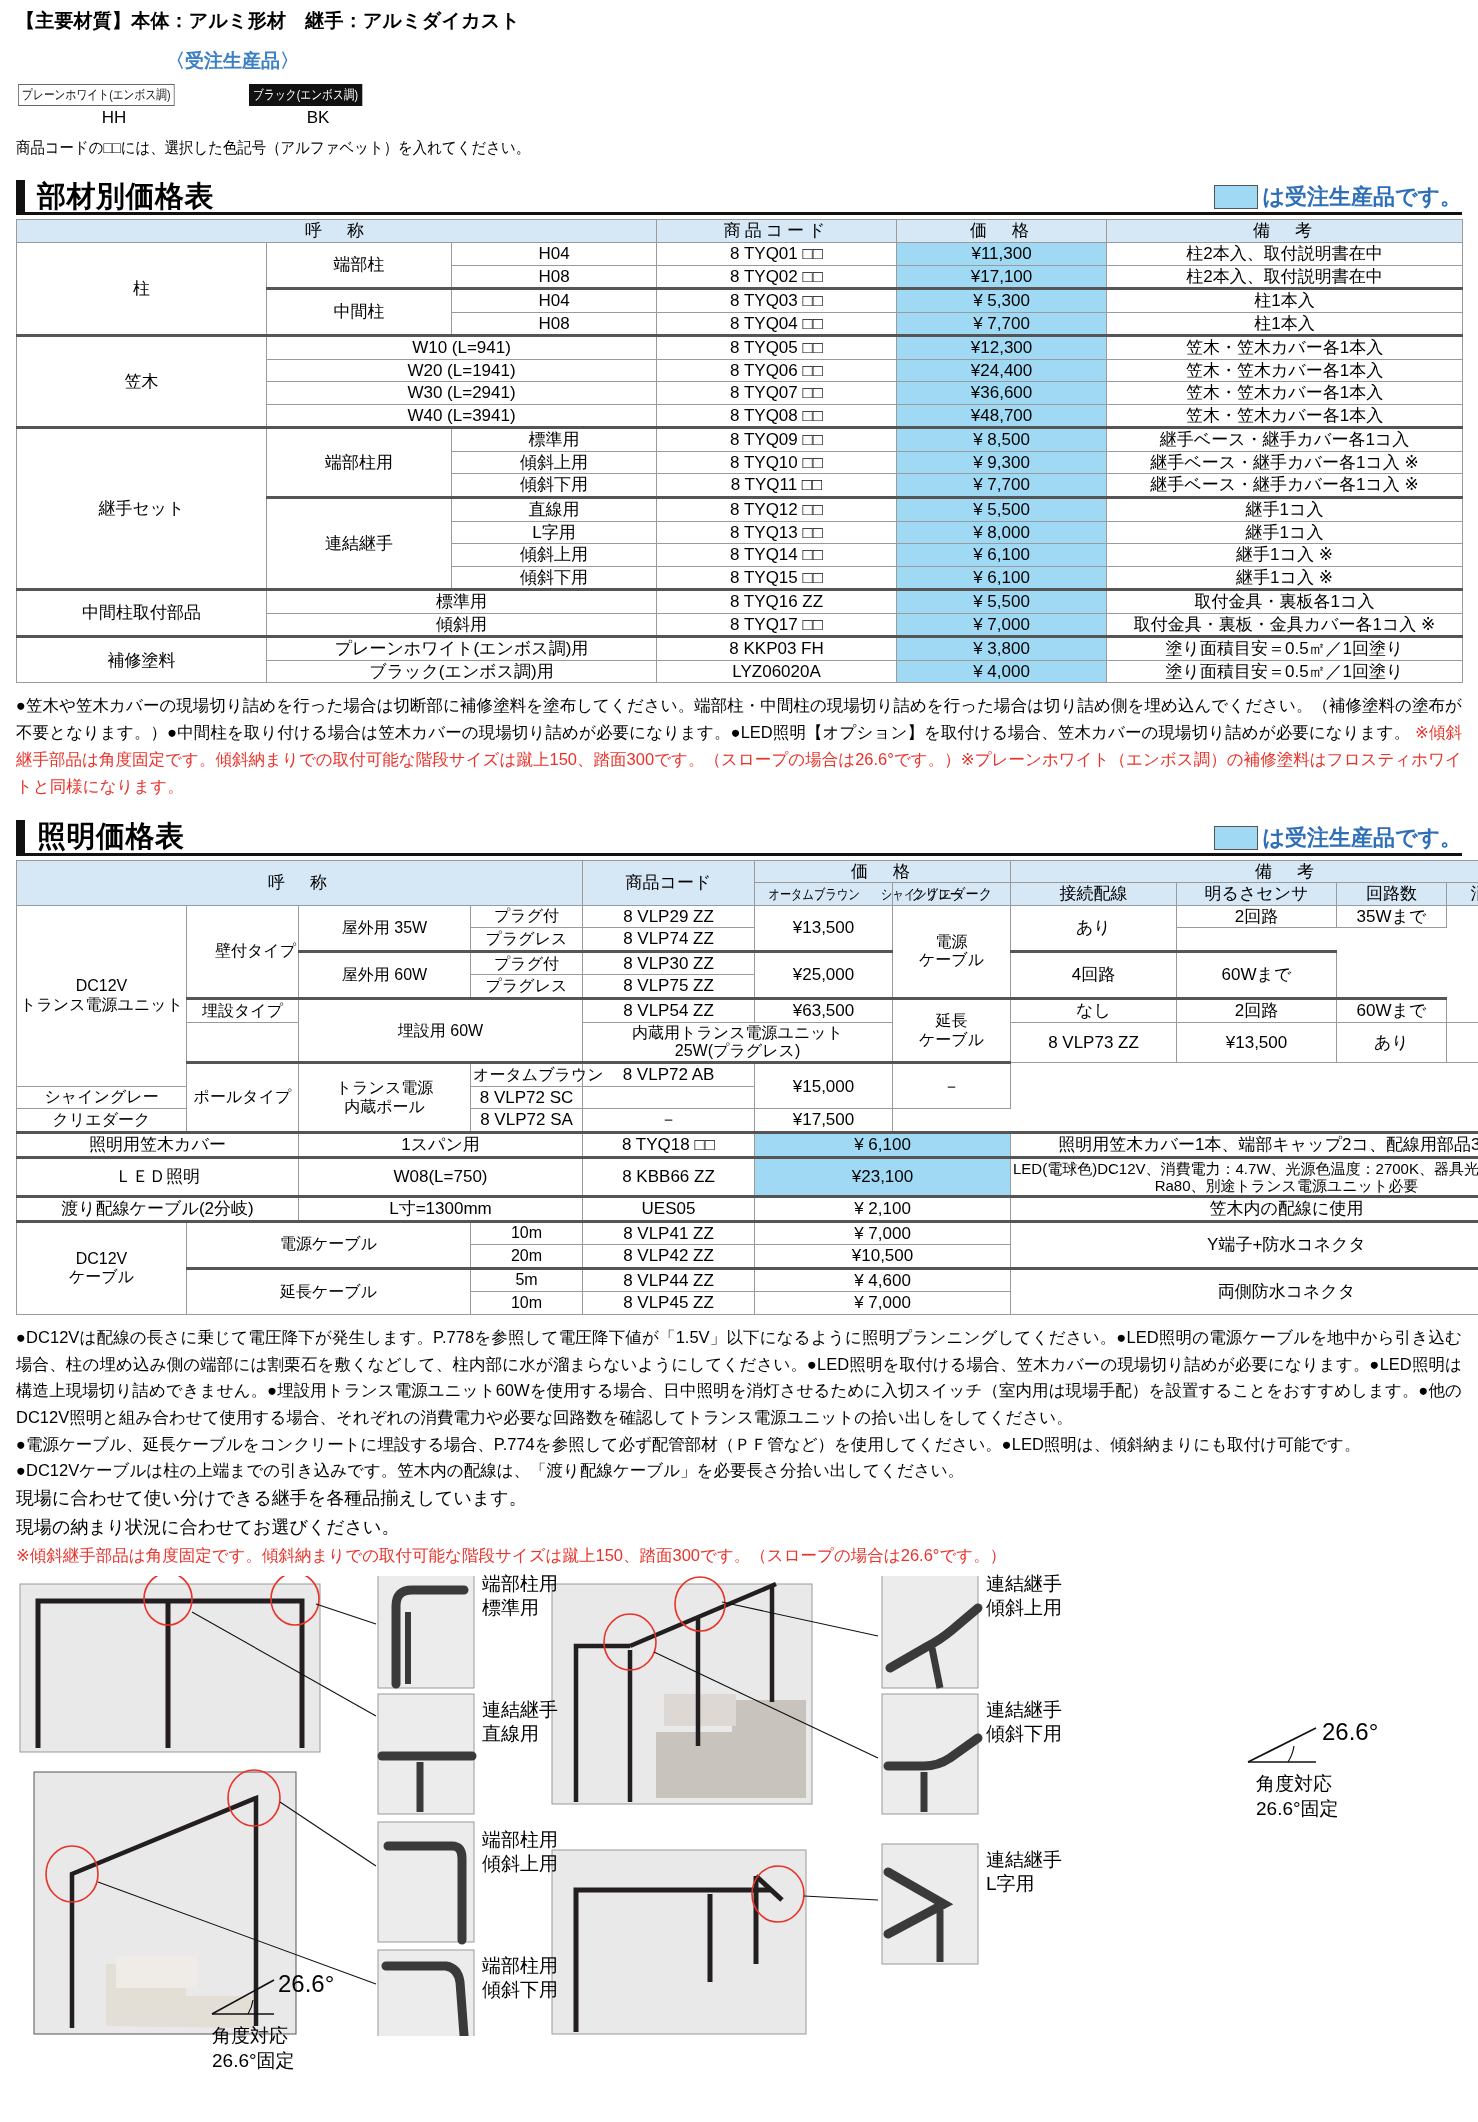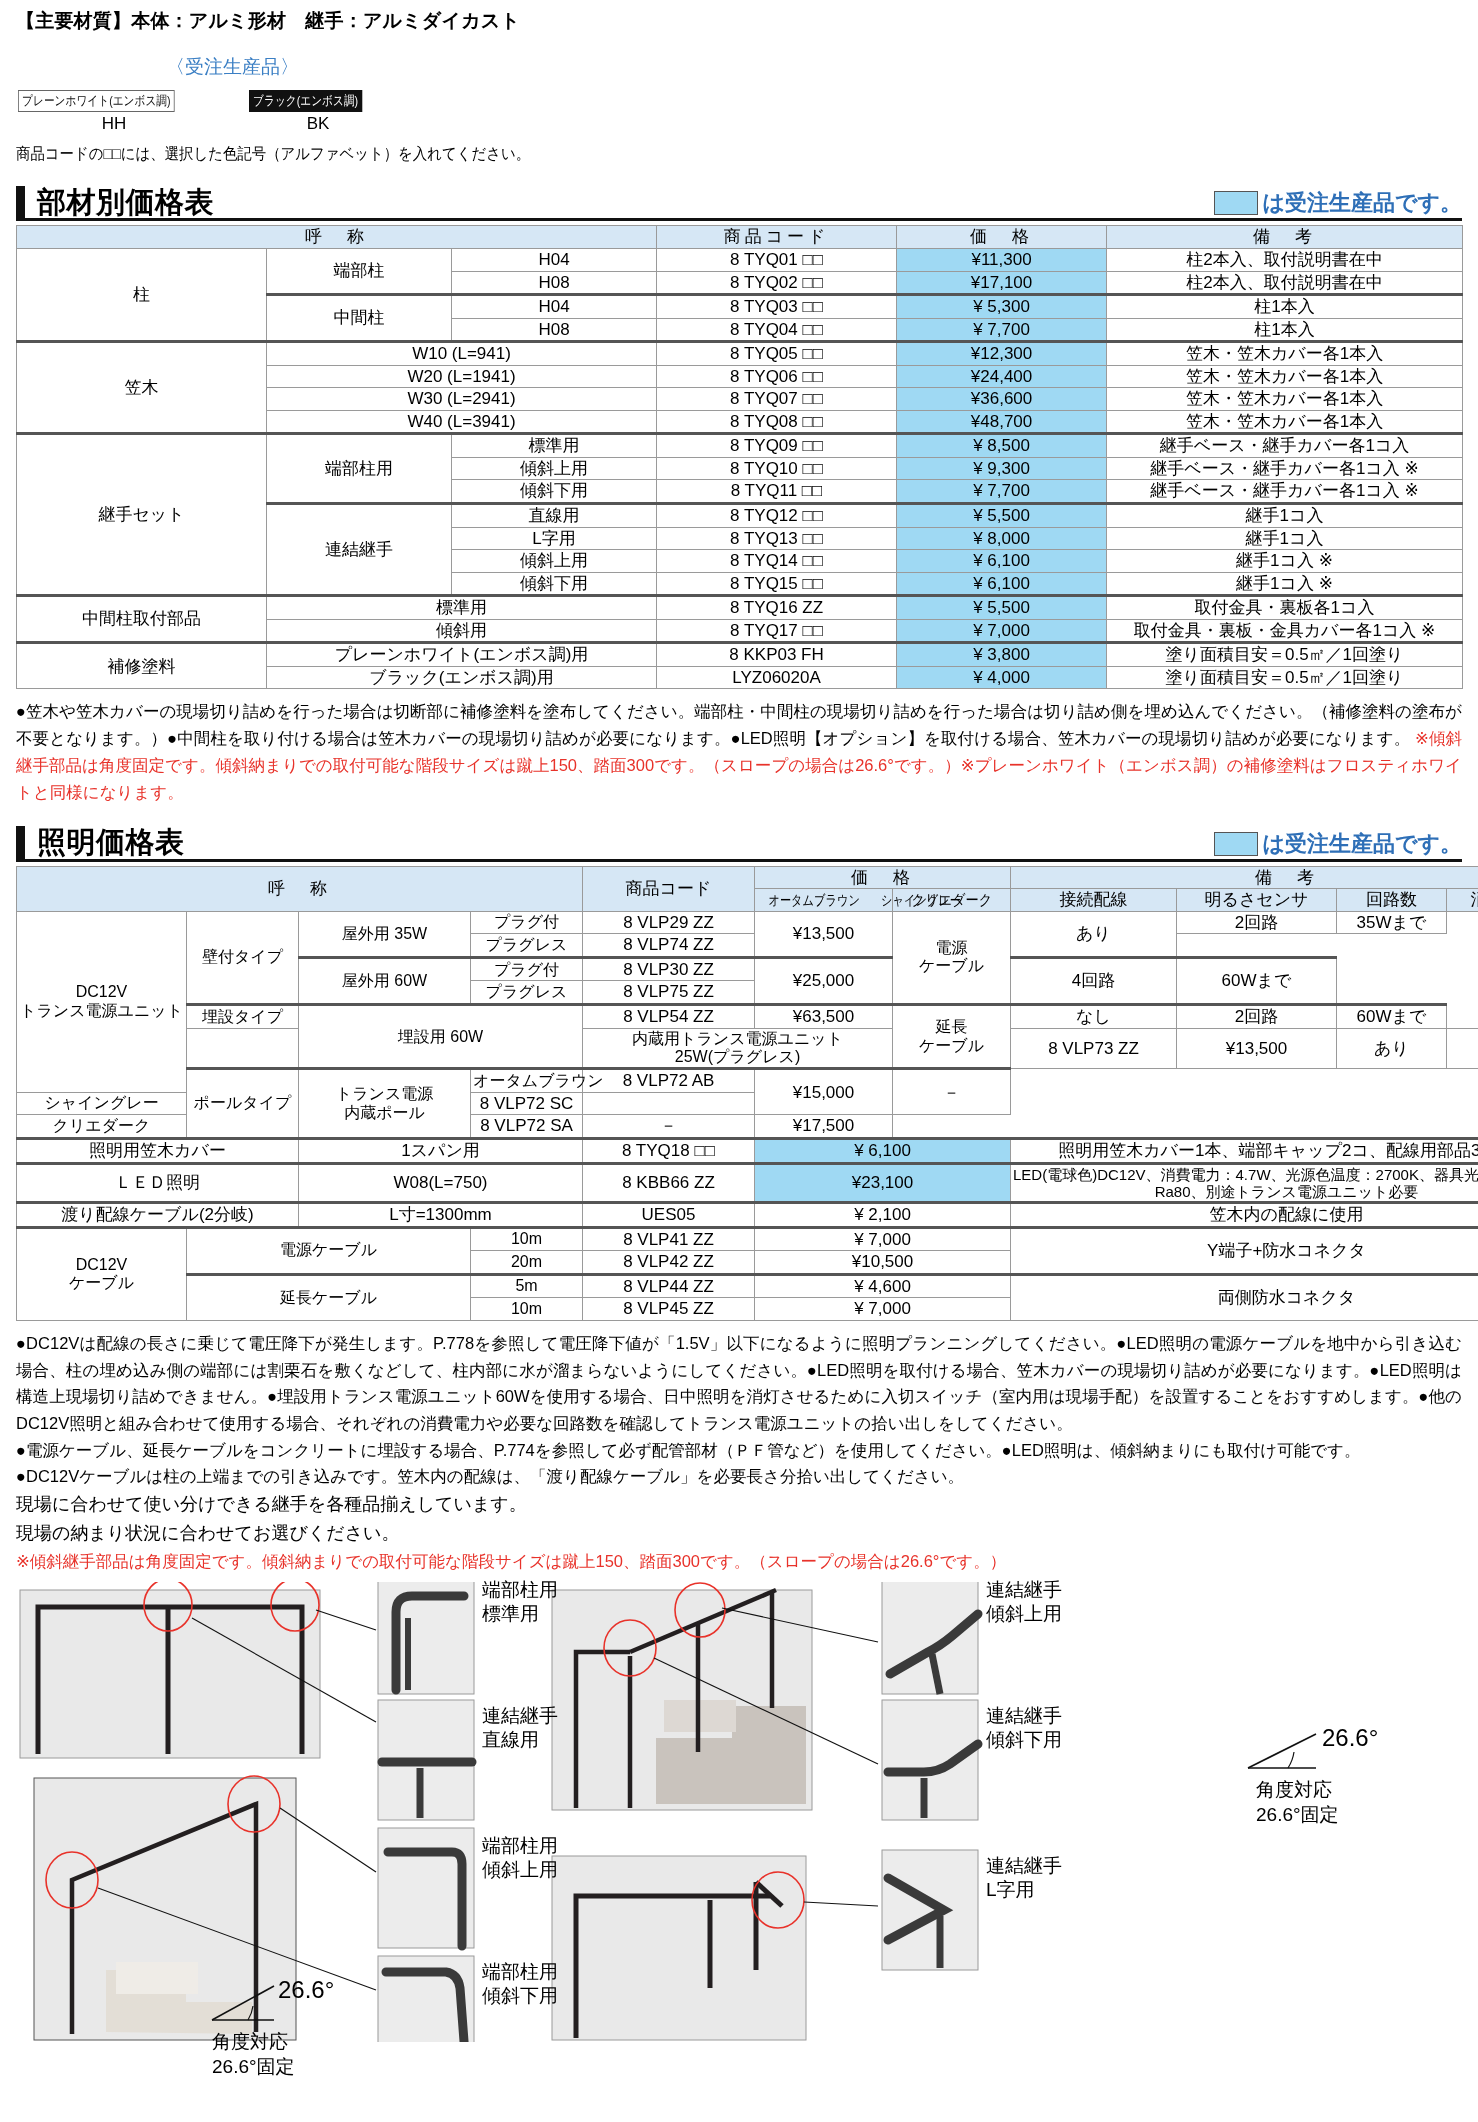--- a/index.html
+++ b/index.html
@@ -10,21 +10,21 @@
     background: #ffffff;
     font-family: "Liberation Sans", "DejaVu Sans", sans-serif;
     color: #000;
     position: relative;
     overflow: hidden;
   }
   .page { position: relative; width: 1478px; height: 2122px; padding: 0 16px; }
 
   
   .material-line { font-size: 19px; font-weight: bold; padding-top: 8px; letter-spacing:.2px;}
-  .made-to-order { font-size: 19px; color:#3b7fc4; margin-left: 150px; margin-top:20px;}
+  .made-to-order { font-size: 19px; color:#3b7fc4; margin-left: 150px; margin-top:14px;font-weight:bold;}
   .swatch-row { display:flex; gap: 16px; margin-top: 10px; }
   .swatch-item { text-align:center; }
   .swatch-chip {
     font-size: 13px; padding: 1px 4px; border:1px solid #666; display:inline-block;
     white-space:nowrap; transform: scaleX(0.82); transform-origin: left center;
   }
   .swatch-chip.white { background:#fff; color:#111; }
   .swatch-chip.black { background:#111; color:#fff; border-color:#111; }
   .swatch-code { font-size: 17px; margin-top: 2px; }
   .code-note { font-size: 16px; margin-top: 10px; transform: scaleX(0.9); transform-origin:left center; }
@@ -284,21 +284,21 @@
         <th class="hd-sm">回路数</th>
         <th class="hd-sm">消費電力</th>
       </tr>
     </thead>
     <tbody>
           <tr>
             <td rowspan="7" style="font-size: 16px;">
               <div>DC12V</div>
               <div>トランス電源ユニット</div>
             </td>
-            <td rowspan="4" colspan="1" style="font-size: 16px;">壁付タイプ</td>
+            <td rowspan="4" colspan="1" style="font-size: 16px; text-align: right;">壁付タイプ</td>
             <td rowspan="2" colspan="1" style="font-size: 16px;">屋外用 35W</td>
             <td style="font-size: 16px;">プラグ付</td>
             <td>8 VLP29 ZZ</td>
             <td rowspan="2">¥13,500</td>
             <td rowspan="4" style="font-size: 16px;">
               <div>電源</div>
               <div>ケーブル</div>
             </td>
             <td rowspan="2">あり</td>
             <td rowspan="1">2回路</td>

